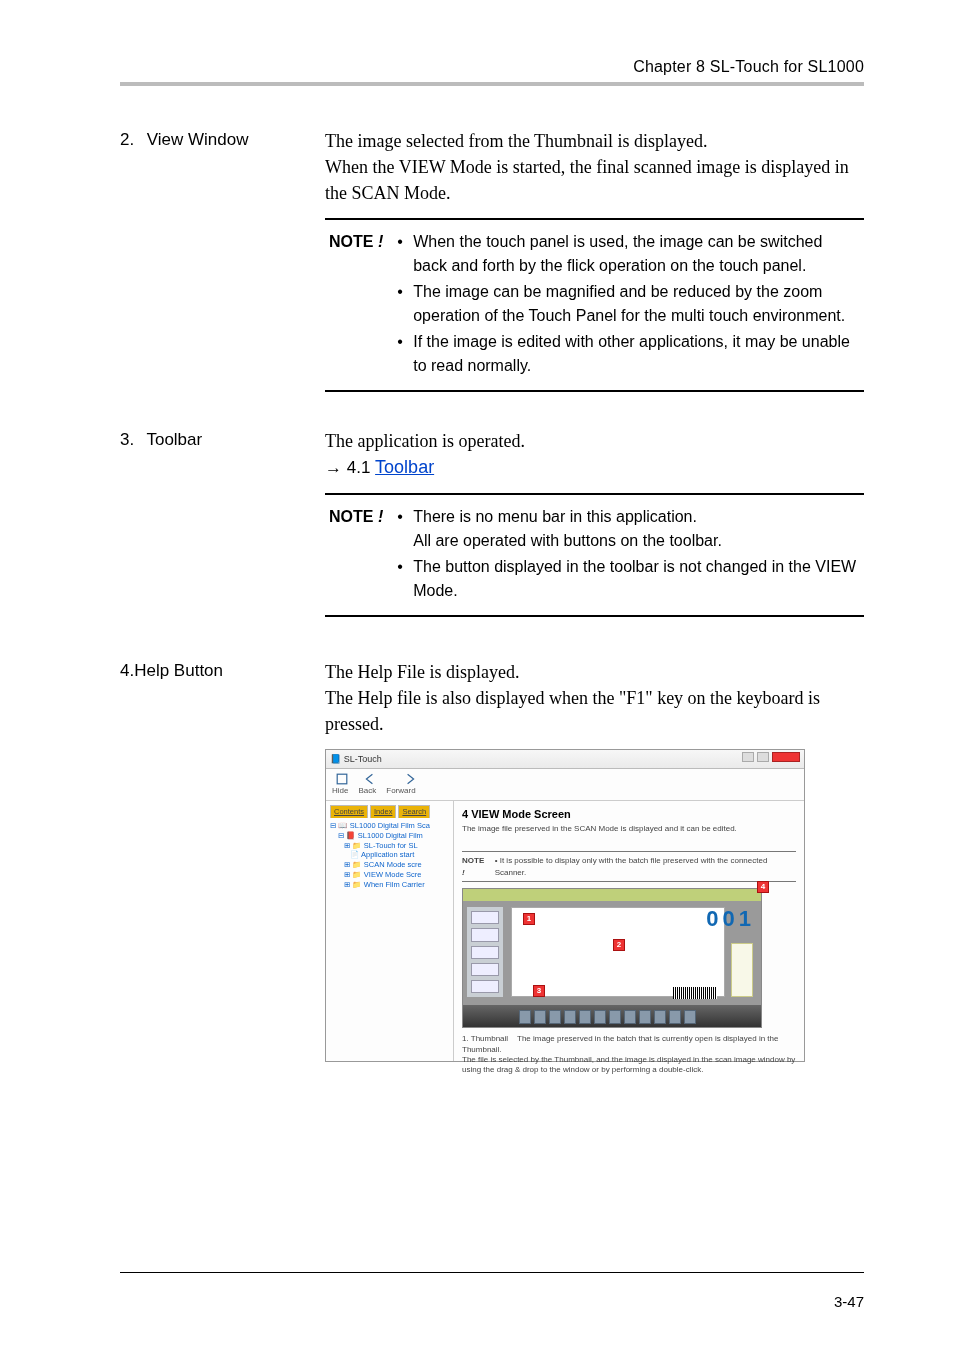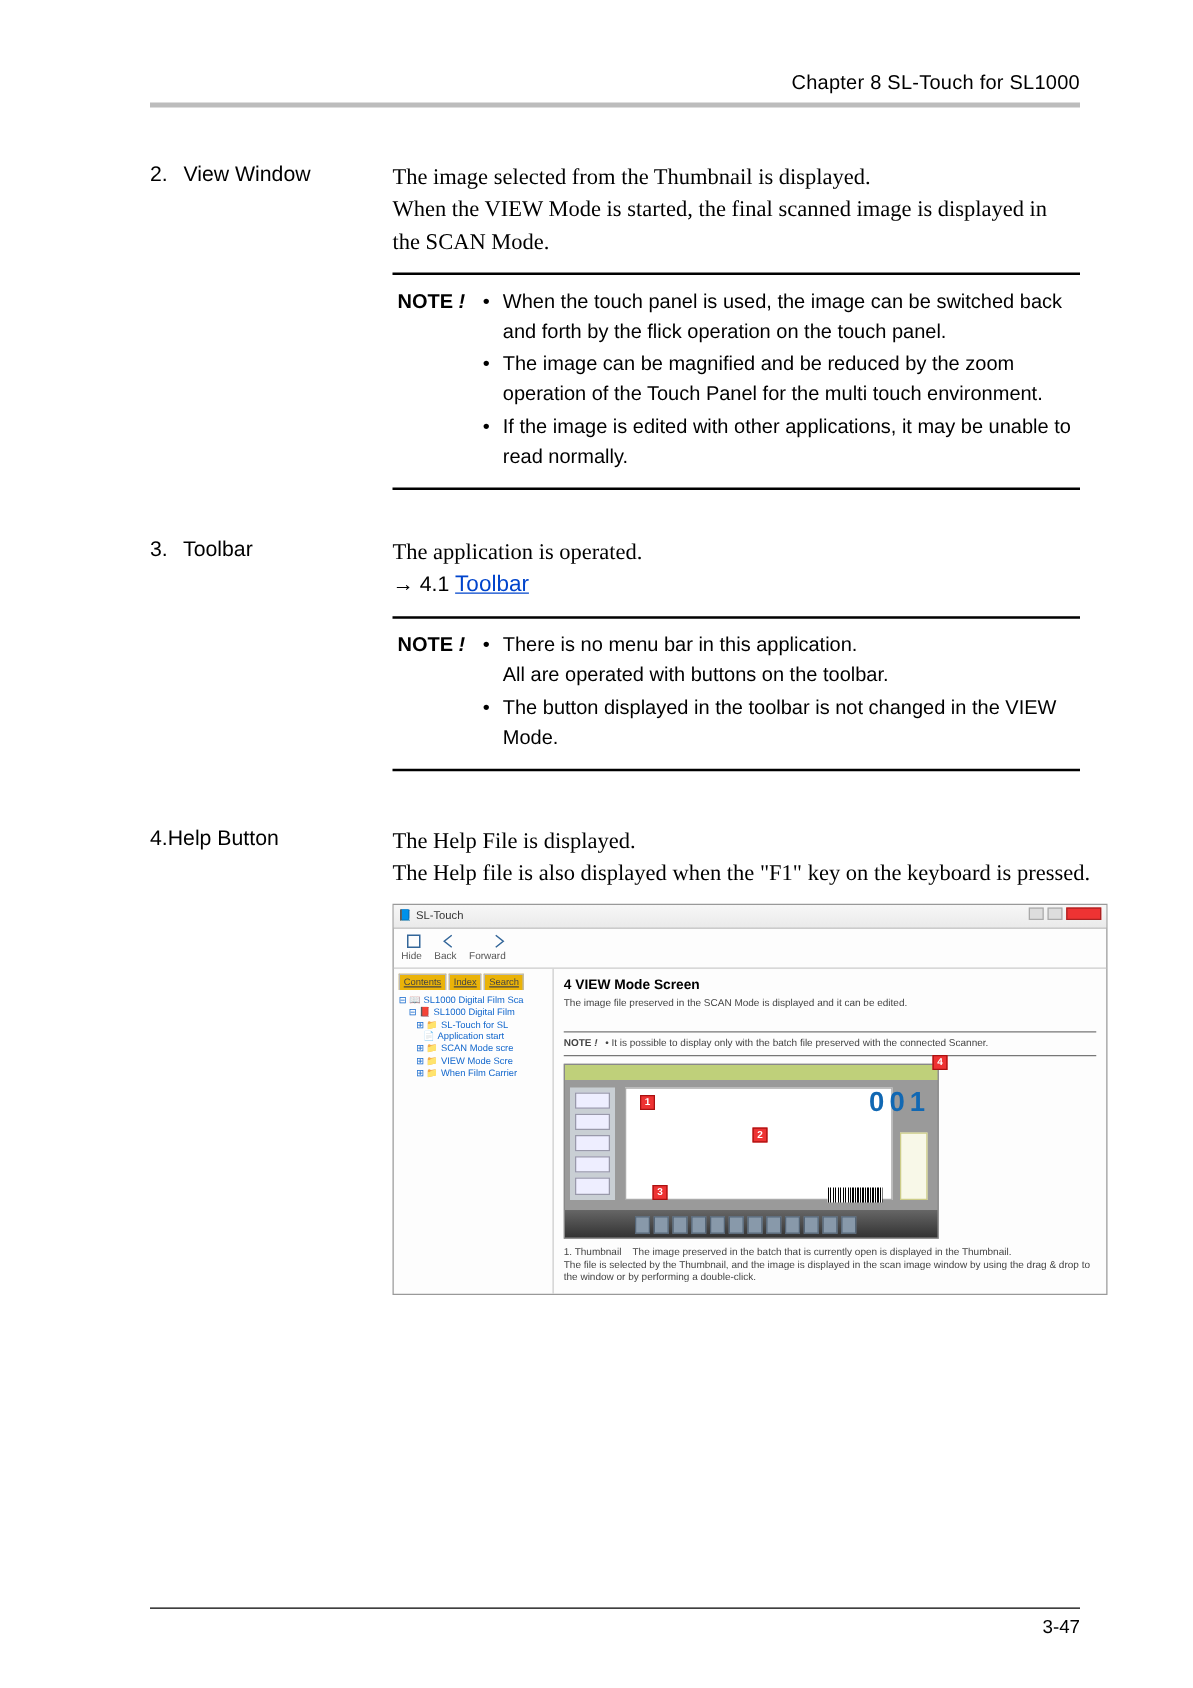--- a/index.html
+++ b/index.html
@@ -1,33 +1,33 @@
 <!DOCTYPE html>
 <html><head>
 <meta charset="utf-8">
 <style>
   * { margin: 0; padding: 0; box-sizing: border-box; }
   html, body { width: 954px; height: 1350px; background: #fff; font-family: "Times New Roman", serif; color: #000; }
   .page { width: 954px; height: 1350px; padding: 58px 90px 40px 120px; position: relative; }
   .runhead { text-align: right; font-family: Arial, Helvetica, sans-serif; font-size: 16px; letter-spacing: .2px; border-bottom: 4px solid #bcbcbc; padding-bottom: 6px; margin-bottom: 42px; }
-  .row { display: flex; gap: 24px; margin-bottom: 0; }
+  .row { display: flex; gap: 35px; margin-bottom: 0; }
   .lab { width: 170px; flex: 0 0 170px; font-family: Arial, Helvetica, sans-serif; font-size: 17px; line-height: 1.4; }
   .num { display: inline-block; width: 22px; }
   .bod { flex: 1; font-size: 18px; line-height: 1.45; }
   .para { margin-bottom: 12px; }
   .notebox { border-top: 2px solid #000; border-bottom: 2px solid #000; padding: 10px 6px 10px 4px; margin: 8px 0 36px; display: flex; gap: 14px; font-family: Arial, Helvetica, sans-serif; font-size: 16px; line-height: 1.5; }
   .notelab { font-weight: 700; white-space: nowrap; }
   .notelab i { font-style: italic; font-weight: 700; }
   .noteul { list-style: none; padding: 0; }
   .noteul li { position: relative; padding-left: 16px; margin-bottom: 2px; }
   .noteul li::before { content: "•"; position: absolute; left: 0; top: 0; }
   .tlink { color: #0044cc; text-decoration: underline; font-family: Arial, Helvetica, sans-serif; }
   .arrow { font-family: Arial, Helvetica, sans-serif; font-size: 17px; }
   .helpblock { margin-top: 6px; }
-  .helpfig { margin-top: 12px; width: 572px; border: 1px solid #999; background: #fdfdfd; font-family: Arial, Helvetica, sans-serif; font-size: 8px; color: #444; }
+  .helpfig { margin-top: 12px; width: 480px; border: 1px solid #999; background: #fdfdfd; font-family: Arial, Helvetica, sans-serif; font-size: 8px; color: #444; }
   .helpfig .titlebar { display: flex; align-items: center; justify-content: space-between; background: linear-gradient(#f7f7f7,#eaeaea); border-bottom: 1px solid #bbb; padding: 2px 4px; }
   .helpfig .titlebar .t { font-size: 9px; color: #333; }
   .helpfig .winbtn { display:inline-block; width:28px; height:10px; background:#e33; border:1px solid #a22; margin-left:1px; }
   .helpfig .winbtn.min { background:#ddd; border-color:#aaa; width:12px; }
   .helpfig .toolbar { display:flex; gap:10px; padding:4px 6px; border-bottom:1px solid #ccc; font-size:8px; color:#555; }
   .helpfig .toolbar span { display:flex; flex-direction:column; align-items:flex-end; }
   .helpfig .toolbar svg { width:12px; height:12px; }
   .helpfig .body { display:flex; height: 260px; }
   .helpfig .nav { width: 128px; border-right:1px solid #ccc; padding:4px; font-size:7.5px; line-height:1.3; overflow:hidden; }
   .helpfig .nav .tabs { display:flex; gap:2px; margin-bottom:3px; }
@@ -47,21 +47,21 @@
   .helpfig .screenshot .bot { position:absolute; bottom:0; left:0; right:0; height:22px; background:linear-gradient(#666,#333); }
   .helpfig .screenshot .bot .ic { position:absolute; bottom:3px; left:56px; right:10px; height:14px; display:flex; gap:3px; }
   .helpfig .screenshot .bot .ic span { width:12px; background:#89a; border:1px solid #567; }
   .helpfig .screenshot .redbox { position:absolute; width:12px; height:12px; background:#e33; color:#fff; font-size:8px; font-weight:700; display:flex; align-items:center; justify-content:center; border:1px solid #a11; }
   .helpfig .screenshot .rb1 { left:60px; top:24px; }
   .helpfig .screenshot .rb2 { left:150px; top:50px; }
   .helpfig .screenshot .rb3 { left:70px; bottom:30px; }
   .helpfig .screenshot .barcode { position:absolute; right:44px; bottom:28px; width:44px; height:12px; background:repeating-linear-gradient(90deg,#000 0 1px,#fff 1px 2px); }
   .helpfig .screenshot .yl { position:absolute; right:8px; top:54px; bottom:30px; width:22px; background:#f8f8e8; border:1px solid #cc8; }
   .helpfig .content .cap { font-size:8px; line-height:1.3; }
-  .pgnum { position: absolute; right: 90px; bottom: 40px; font-family: Arial, Helvetica, sans-serif; font-size: 15px; border-top: 1px solid #000; padding-top: 6px; width: 744px; text-align: right; }
+  .pgnum { position: absolute; right: 90px; bottom: 40px; font-family: Arial, Helvetica, sans-serif; font-size: 15px; border-top: 1px solid #000; padding-top: 20px; width: 744px; text-align: right; }
 </style>
 </head>
 <body>
 
 <div class="page">
 
   <div class="runhead">Chapter 8 SL-Touch for SL1000</div>
 
   <div class="row">
     <div class="lab">

